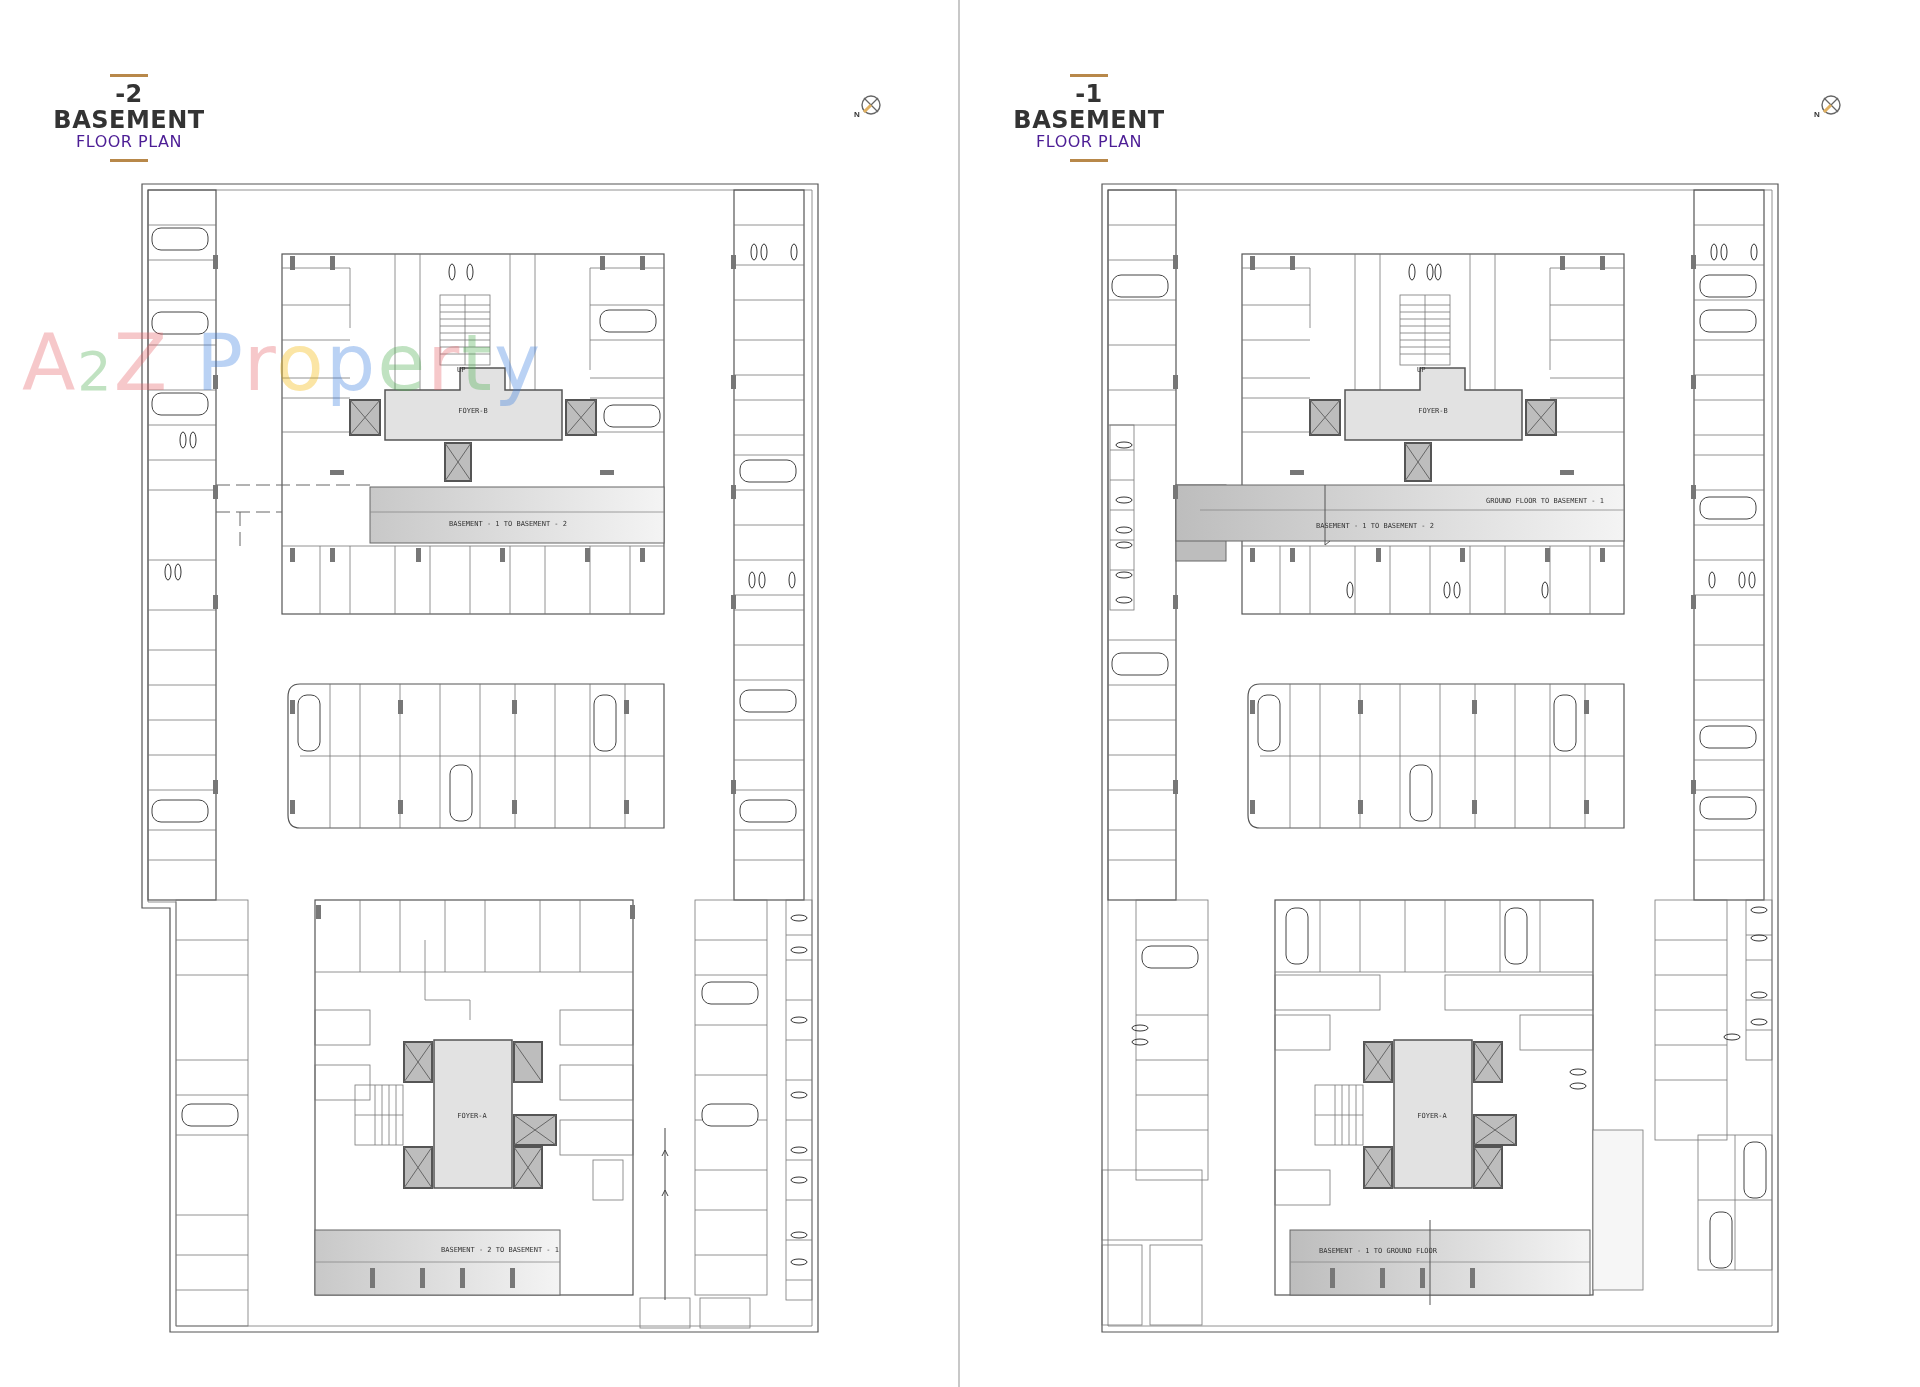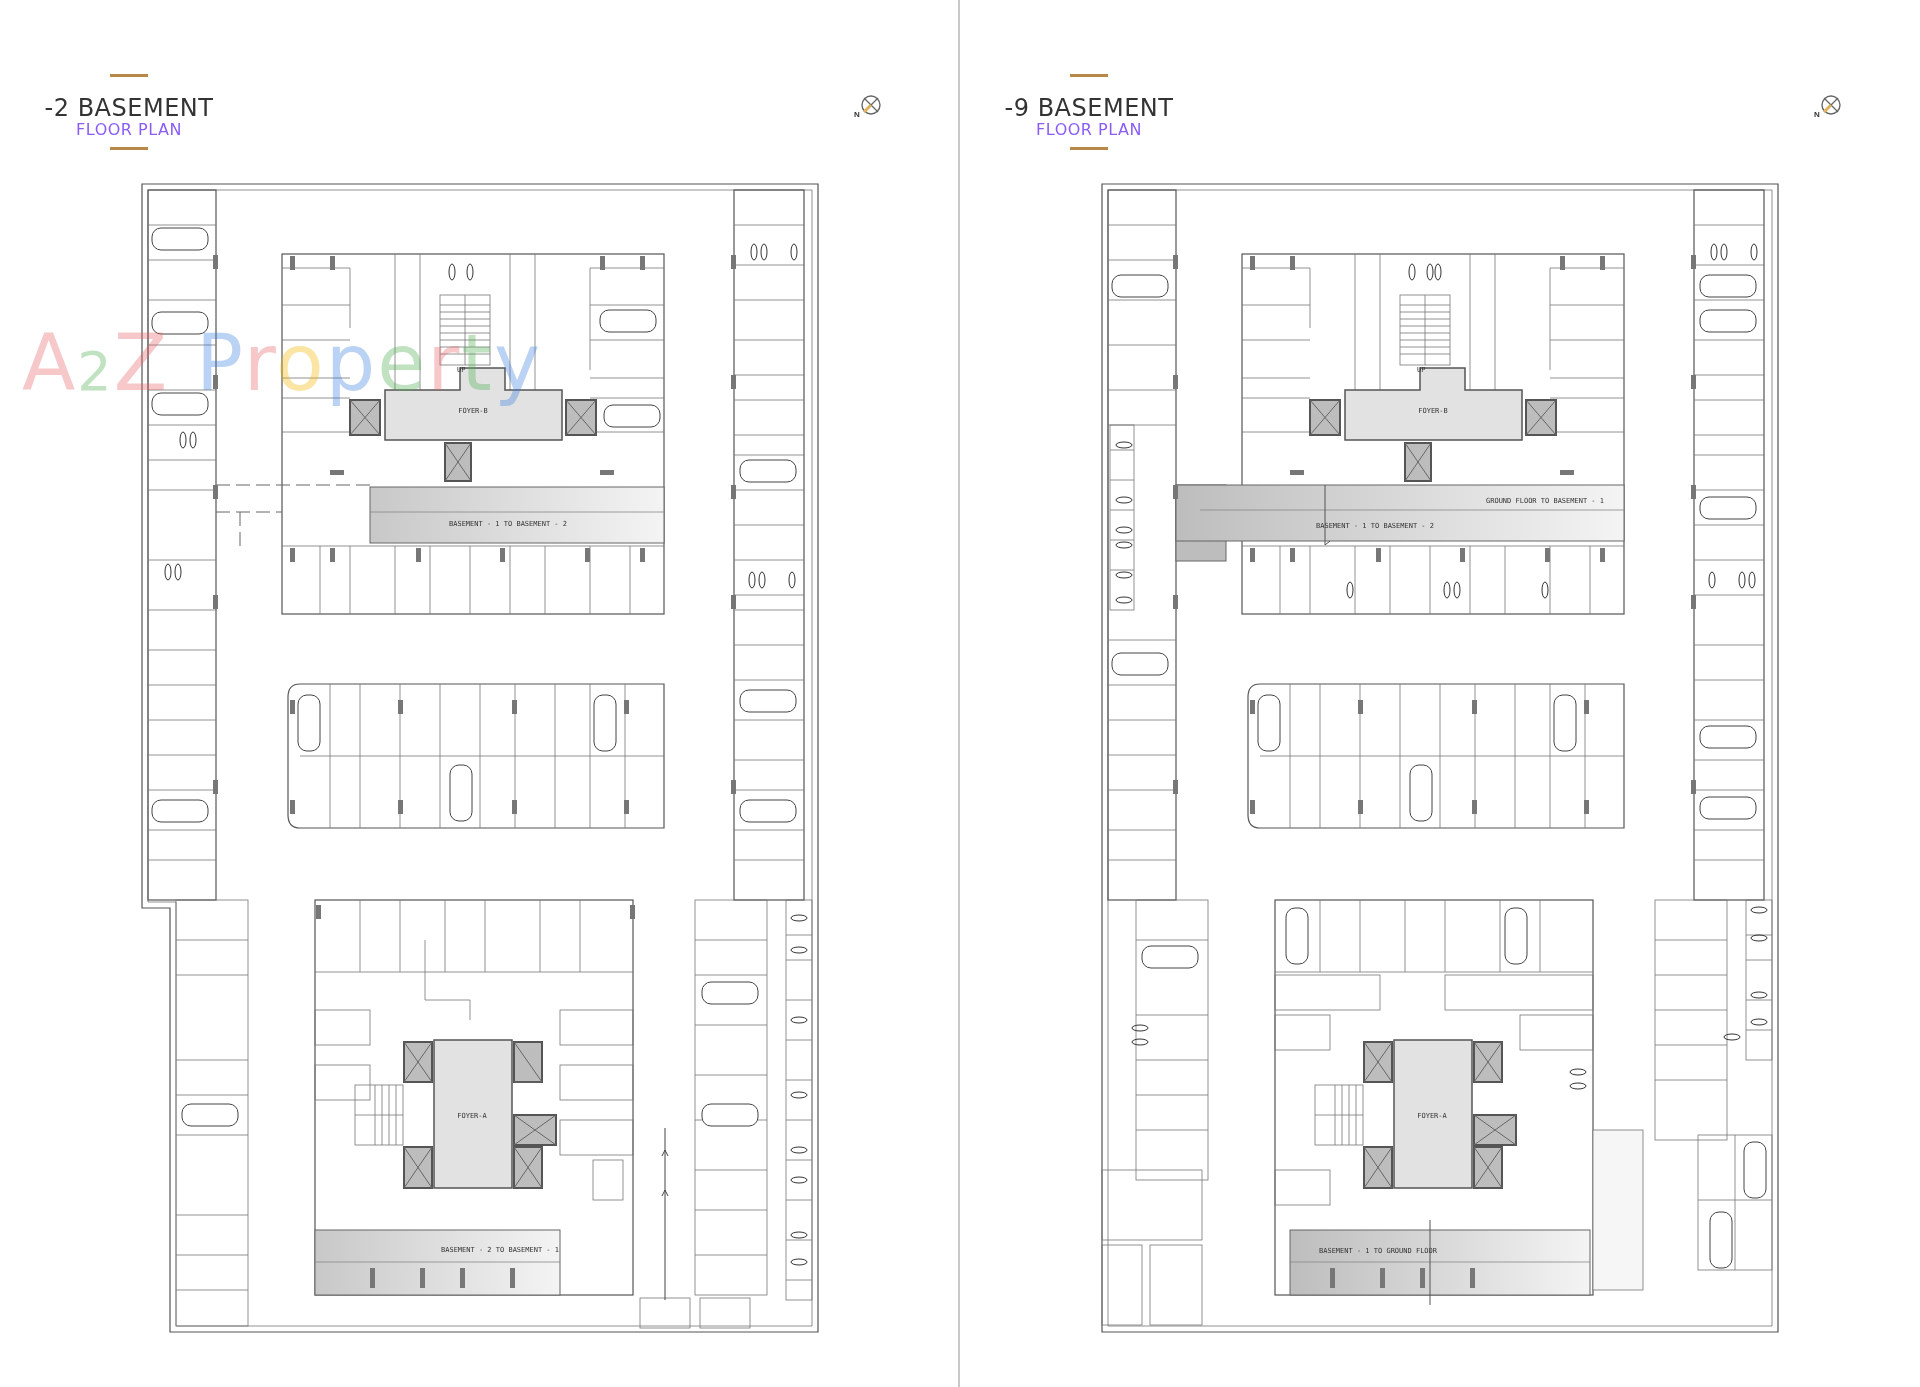--- a/index.html
+++ b/index.html
@@ -3,22 +3,22 @@
 <meta charset="utf-8">
 <style>
   html,body{margin:0;padding:0;background:#fff;}
   body{width:1920px;height:1387px;position:relative;overflow:hidden;font-family:"Liberation Sans",sans-serif;}
   .panel{position:absolute;top:0;height:1387px;background:#fff;}
   .panel.left{left:0;width:958px;}
   .panel.right{left:960px;width:960px;}
   .divider{position:absolute;left:958px;top:0;width:2px;height:1387px;background:#c8c8c8;}
   .title-block{position:absolute;top:74px;text-align:center;}
   .title-bar{width:38px;height:3px;background:#b8884a;margin:0 auto;}
-  .title-main{font-family:"DejaVu Sans",sans-serif;font-weight:normal;font-size:24px;color:#333;letter-spacing:0.5px;line-height:26px;margin-top:18px;}
-  .title-sub{font-family:"DejaVu Sans",sans-serif;font-size:16px;color:#8b5cf6;letter-spacing:0.5px;line-height:18px;}
+  .title-main{font-family:"DejaVu Sans",sans-serif;font-weight:bold;font-size:24px;color:#333;letter-spacing:0.5px;line-height:26px;margin-top:4px;}
+  .title-sub{font-family:"DejaVu Sans",sans-serif;font-size:16px;color:#4c1d95;letter-spacing:0.5px;line-height:18px;}
   .compass{position:absolute;top:94px;width:22px;height:22px;}
   .compass-n{position:absolute;font-size:8px;font-weight:bold;color:#333;}
   svg.plan{position:absolute;left:0;top:0;}
   .wall{fill:none;stroke:#555;stroke-width:1.2;}
   .thin{fill:none;stroke:#777;stroke-width:0.8;}
   .col{fill:#777;}
   .foyer{fill:#e2e2e2;stroke:#555;stroke-width:1.5;}
   .lift{fill:#bdbdbd;stroke:#555;stroke-width:2;}
   .ramp{stroke:#888;stroke-width:0.8;}
   .plabel{font-family:"DejaVu Sans Mono",monospace;font-size:7px;fill:#333;}
@@ -345,21 +345,21 @@
   <div class="wm1">
     <span style="color:#e8636b">A</span><span style="color:#4caf50;font-size:54px">2</span><span style="color:#e8636b">Z</span><span> </span><span style="color:#3d7fe0">P</span><span style="color:#e8636b">r</span><span style="color:#f5b700">o</span><span style="color:#3d7fe0">p</span><span style="color:#4caf50">e</span><span style="color:#e8636b">r</span><span style="color:#4caf50">t</span><span style="color:#3d7fe0">y</span>
   </div>
 </div>
 
 <div class="divider"></div>
 
 <div class="panel right">
   <div class="title-block" style="left:44px;width:170px;">
     <div class="title-bar"></div>
-    <div class="title-main">-9 BASEMENT</div>
+    <div class="title-main">-1 BASEMENT</div>
     <div class="title-sub">FLOOR PLAN</div>
     <div class="title-bar" style="margin-top:8px;"></div>
   </div>
   <svg class="compass" style="left:860px;" viewBox="0 0 22 22">
     <circle cx="11" cy="11" r="9" fill="none" stroke="#666" stroke-width="1.4"></circle>
     <line x1="4" y1="4" x2="18" y2="18" stroke="#666" stroke-width="1.2"></line>
     <line x1="18" y1="4" x2="4" y2="18" stroke="#666" stroke-width="1.2"></line>
     <line x1="4" y1="18" x2="11" y2="11" stroke="#e0b060" stroke-width="3"></line>
   </svg>
   <span class="compass-n" style="left:854px;top:110px;">N</span>

